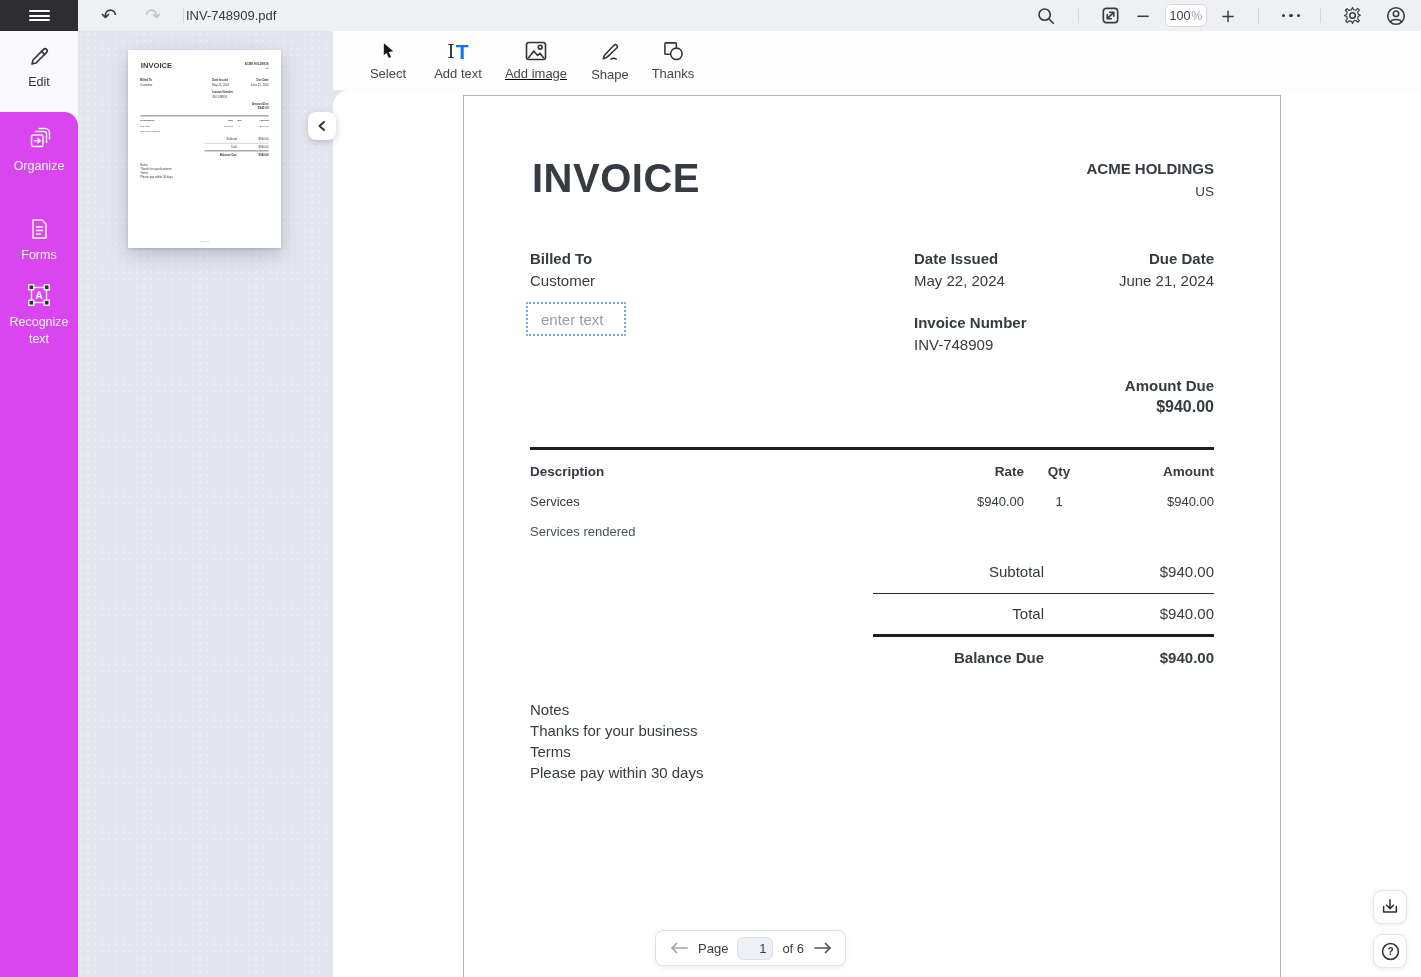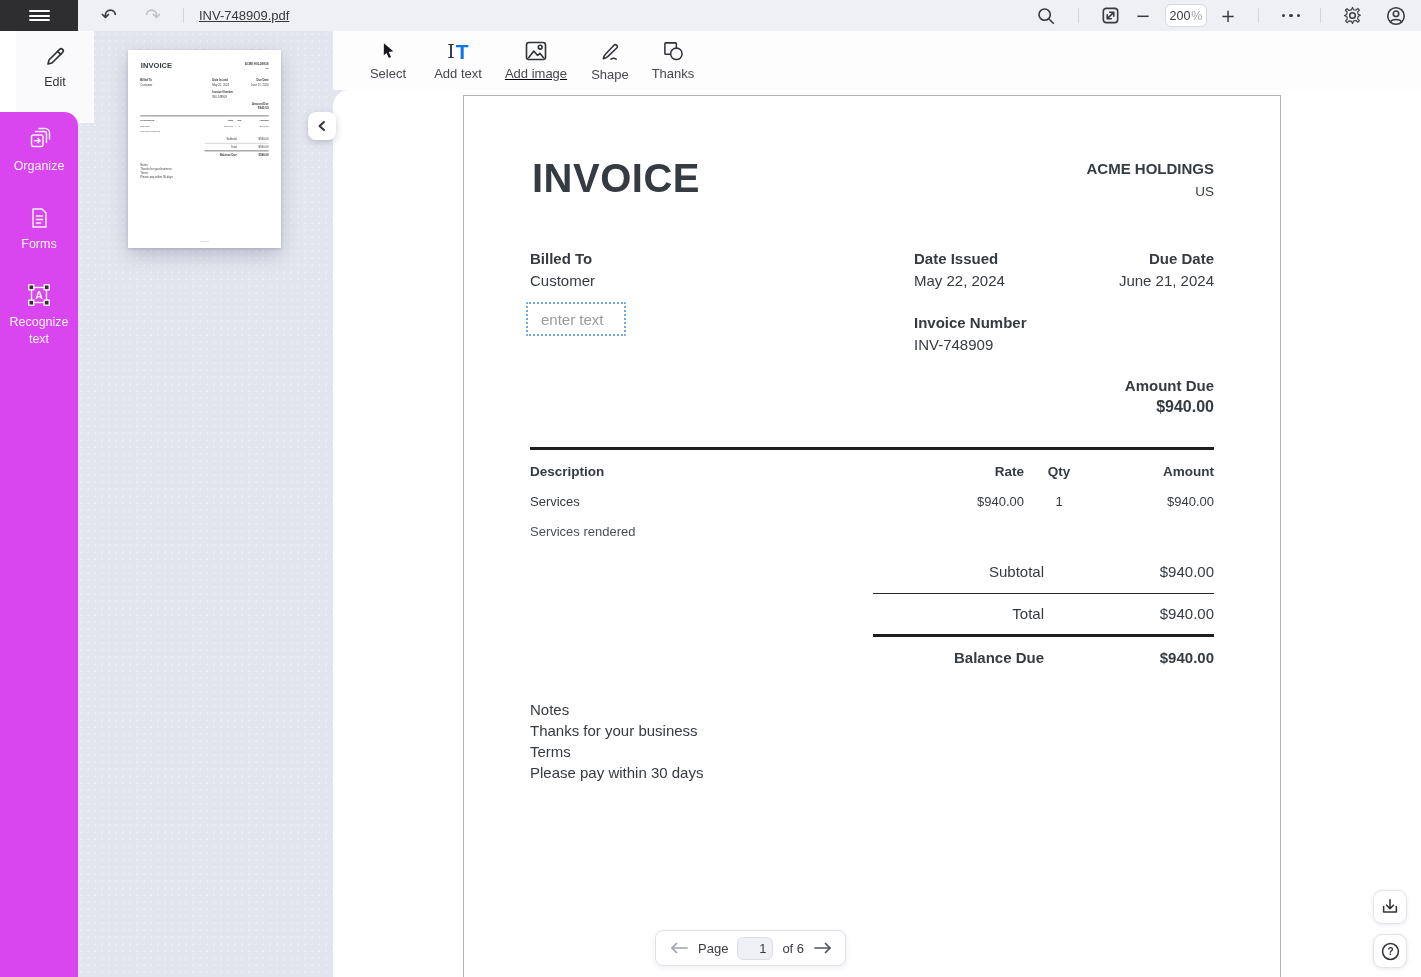--- a/index.html
+++ b/index.html
@@ -9,34 +9,34 @@
 
   
   .topbar { position:absolute; left:0; top:0; width:1421px; height:31px;
     background:#eef0f4; z-index:30; }
   .hamburger-block { position:absolute; left:0; top:0; width:78px; height:31px;
     background:#2e2e30; display:flex; align-items:center; justify-content:center; cursor:pointer; }
   .hamburger-block .bar { width:21px; height:2px; background:#fff; margin:2.5px 0; border-radius:1px; }
   .tb-ico { position:absolute; top:0; height:31px; display:flex; align-items:center;
     justify-content:center; color:#3c3c43; cursor:pointer; }
   .tb-div { position:absolute; top:8px; width:1px; height:15px; background:#d3d5dd; }
-  .filename { position:absolute; left:199px; top:0; height:31px; display:flex;
-    align-items:center; font-size:13px; color:#37373e;text-decoration:underline; }
+  .filename { position:absolute; left:186px; top:0; height:31px; display:flex;
+    align-items:center; font-size:13px; color:#37373e; }
   .undo-glyph { font-size:19px; line-height:1; color:#3a3a41; font-family:"DejaVu Sans",sans-serif; }
   .redo-glyph { font-size:19px; line-height:1; color:#c0c3cc; font-family:"DejaVu Sans",sans-serif; }
   .zoom-box { position:absolute; left:1165px; top:4px; width:42px; height:23px;
     background:#fff; border:1px solid #d7d9e0; border-radius:6px; display:flex;
     align-items:center; justify-content:center; font-size:12.5px; cursor:pointer; }
   .zoom-box .num { color:#3a3a41; } .zoom-box .pct { color:#a2a6af; margin-left:1px; }
   .pm { font-size:18px; color:#3a3a41; font-family:"DejaVu Sans",sans-serif; }
   .dots span { display:inline-block; width:3.5px; height:3.5px; border-radius:50%;
     background:#3a3a41; margin:0 2px; }
 
   
-  .edit-tile { position:absolute; left:16px; top:31px; width:78px; height:92px;
+  .edit-tile { position:absolute; left:0; top:31px; width:78px; height:92px;
     background:#fafafc; display:flex; flex-direction:column; align-items:center;
     padding-top:14px; cursor:pointer; z-index:25; }
   .edit-tile .lbl { font-size:12.5px; color:#323238; margin-top:6px; }
   .rail-dark { position:absolute; left:0; top:112px; width:78px; height:921px;
     background:#d946ef; border-top-right-radius:14px; z-index:25; }
   .rail-item { position:absolute; left:0; width:78px; display:flex; flex-direction:column;
     align-items:center; cursor:pointer; color:#f3f3f5; }
   .rail-item .lbl { font-size:12.5px; margin-top:6px; text-align:center; line-height:17px; }
 
   
@@ -151,21 +151,21 @@
       <rect x="3.5" y="3.5" width="15" height="15" rx="3"></rect>
       <line x1="8" y1="14" x2="14" y2="8"></line>
       <polyline points="10.2,7.6 14.4,7.6 14.4,11.8"></polyline>
       <polyline points="11.8,14.4 7.6,14.4 7.6,10.2"></polyline>
     </svg>
   </div>
   <div class="tb-ico" style="left:1131px; width:24px;">
     <span class="pm">−</span>
   </div>
   <div class="zoom-box">
-    <span class="num">200</span>
+    <span class="num">100</span>
     <span class="pct">%</span>
   </div>
   <div class="tb-ico" style="left:1216px; width:24px;">
     <span class="pm">+</span>
   </div>
   <div class="tb-div" style="left:1258px;"></div>
   <div class="tb-ico dots" style="left:1276px; width:30px;">
     <span></span>
       <span></span>
       <span></span>
@@ -198,21 +198,21 @@
   <div class="rail-item" style="top:14px;">
     <svg width="26" height="26" viewBox="0 0 26 26" fill="none" stroke="#f3f3f5" stroke-width="1.5" stroke-linecap="round" stroke-linejoin="round">
       <rect x="5.5" y="9" width="11.5" height="11.5" rx="2"></rect>
       <path d="M9.5 5.5h8.5a2.5 2.5 0 0 1 2.5 2.5v8.5"></path>
       <path d="M13 2.5h6a4.5 4.5 0 0 1 4.5 4.5v6"></path>
       <line x1="8.5" y1="14.7" x2="13.7" y2="14.7"></line>
       <polyline points="12,12.6 14.2,14.7 12,16.8"></polyline>
     </svg>
     <span class="lbl">Organize</span>
   </div>
-  <div class="rail-item" style="top:94px;">
+  <div class="rail-item" style="top:105px;">
     <svg width="24" height="24" viewBox="0 0 24 24" fill="none" stroke="#f3f3f5" stroke-width="1.5" stroke-linecap="round" stroke-linejoin="round">
       <path d="M6 3h9l4 4v14H6z"></path>
       <line x1="9.5" y1="10" x2="15.5" y2="10"></line>
       <line x1="9.5" y1="13.5" x2="15.5" y2="13.5"></line>
       <line x1="9.5" y1="17" x2="13.5" y2="17"></line>
     </svg>
     <span class="lbl">Forms</span>
   </div>
   <div class="rail-item" style="top:170px;">
     <svg width="26" height="26" viewBox="0 0 26 26" fill="none" stroke="#f3f3f5" stroke-width="1.4">

